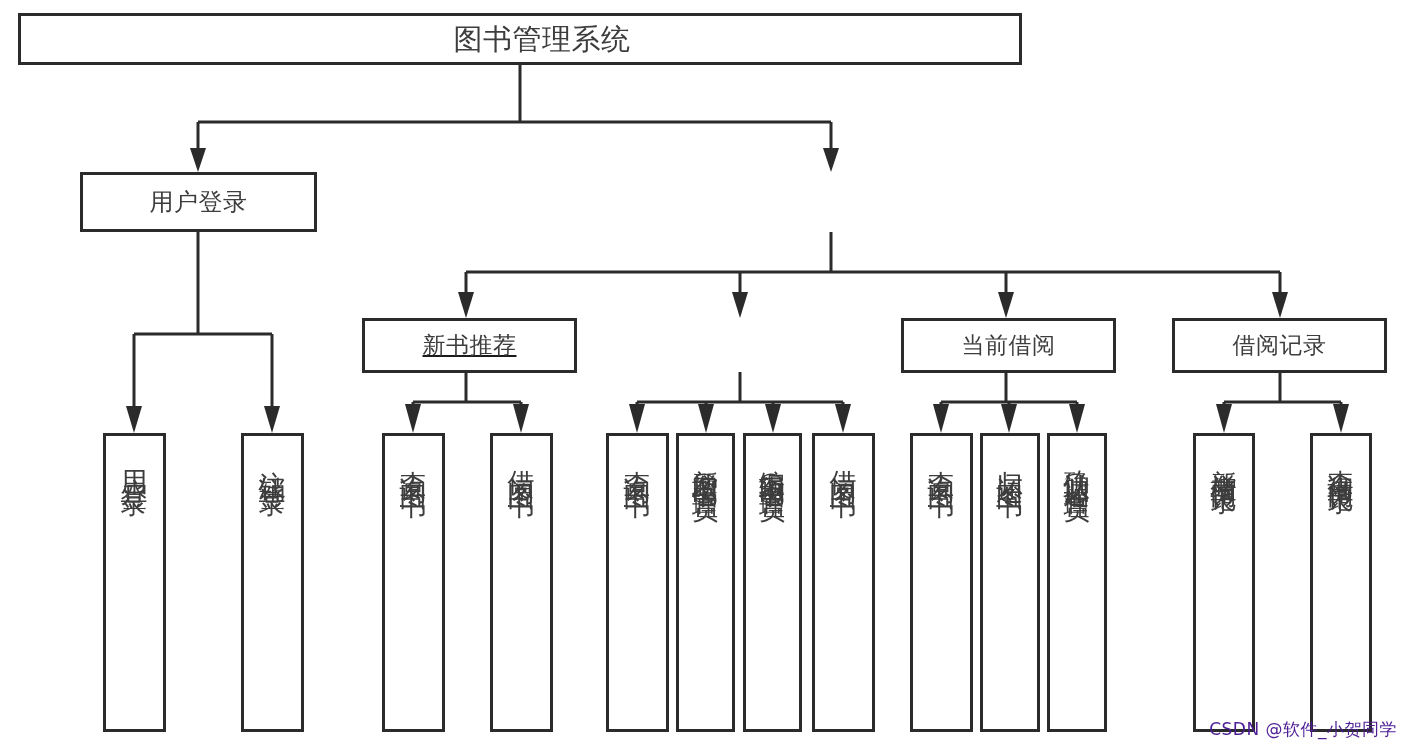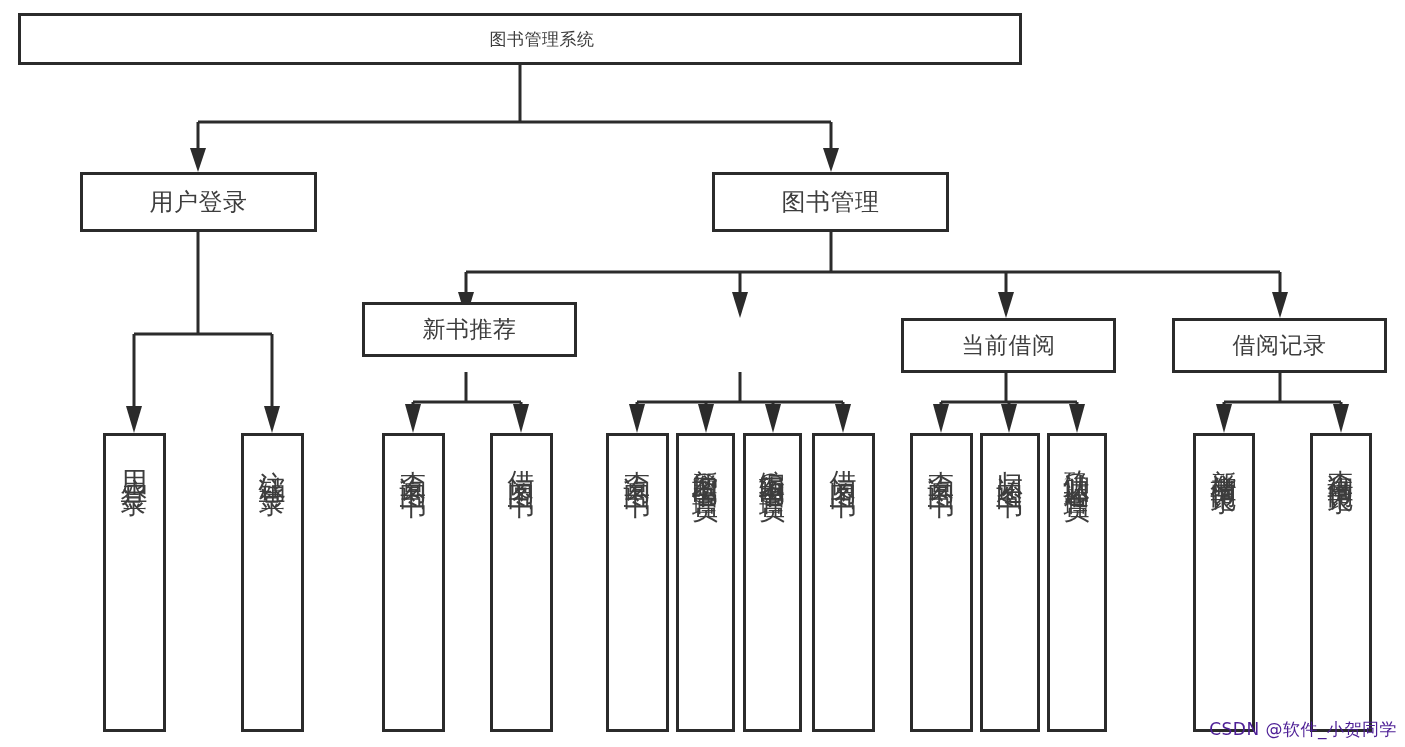--- a/index.html
+++ b/index.html
@@ -44,21 +44,21 @@
     z-index:2;
   }
   .node .label{
     color:#3d3d3d;
     line-height:1.18;
     text-align:center;
     white-space:nowrap;
     letter-spacing:0.5px;
   }
   
-  .node.root .label{ font-size:17px;margin-left:44px; }
+  .node.root .label{ font-size:29px;margin-left:44px; }
   
   .node.h2 .label{ font-size:24px; }
   .node.h3 .label{ font-size:23px; }
   
   .node.leaf{
     align-items:flex-start;
     padding-top:13px;
   }
   .node.leaf .label{
     writing-mode:vertical-rl;
@@ -152,25 +152,22 @@
     <polygon class="arrowhead" points="1333,404 1349,404 1341,433"></polygon>
   </svg>
 
   <div class="node root" style="left:18px; top:13px; width:1004px; height:52px;">
     <span class="label">图书管理系统</span>
   </div>
 
   <div class="node h2" style="left:80px; top:172px; width:237px; height:60px;">
     <span class="label">用户登录</span>
   </div>
-  <div class="node h2" style="left:712px; top:172px; width:237px; height:60px;">
-    <span class="label">图书管理</span>
-  </div>
-
-  <div class="node h3" style="left:362px; top:302px; width:215px; height:55px;">
+
+  <div class="node h3" style="left:362px; top:318px; width:215px; height:55px;text-decoration:underline;">
     <span class="label">新书推荐</span>
   </div>
   <div class="node h3" style="left:901px; top:318px; width:215px; height:55px;">
     <span class="label">当前借阅</span>
   </div>
   <div class="node h3" style="left:1172px; top:318px; width:215px; height:55px;">
     <span class="label">借阅记录</span>
   </div>
 
   <div class="node leaf" style="left:103px; top:433px; width:63px; height:299px;">

